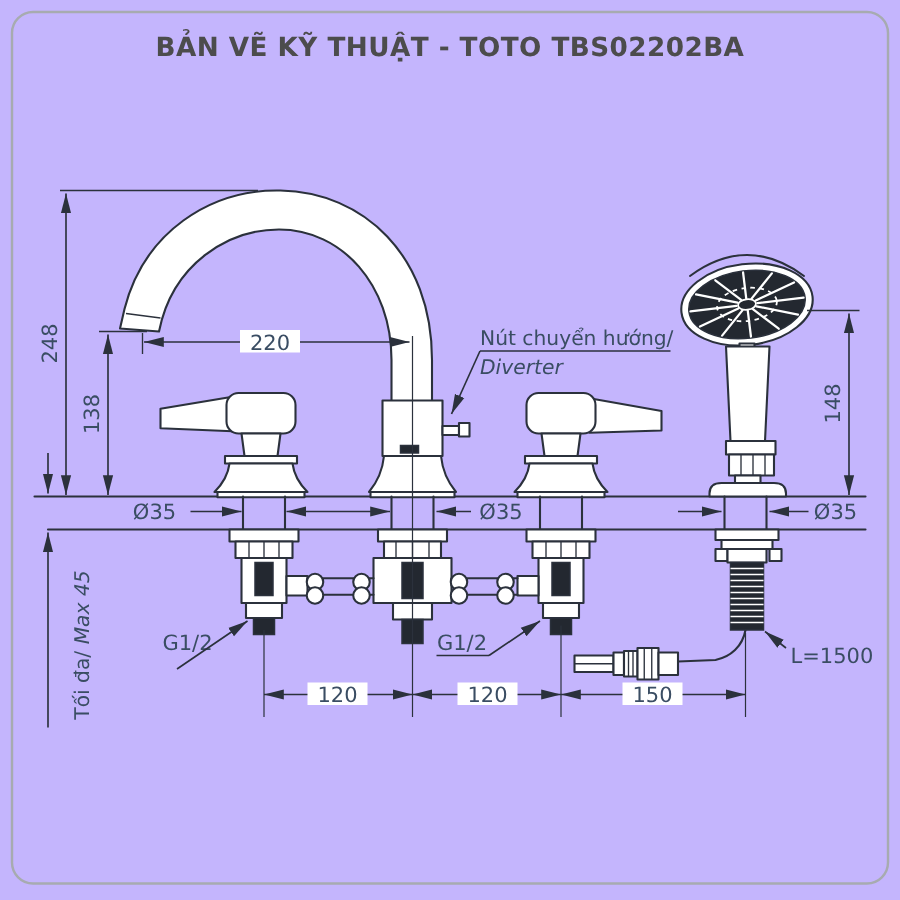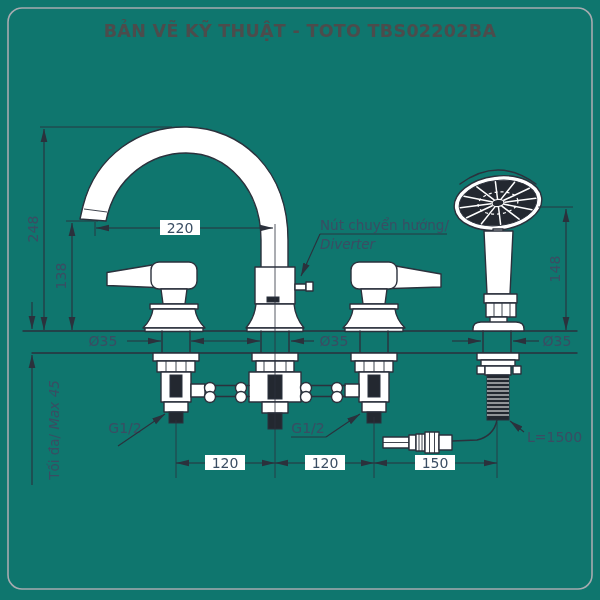--- a/index.html
+++ b/index.html
@@ -1,16 +1,16 @@
 <!DOCTYPE html>
 <html><head>
 <meta charset="utf-8">
 <style>
   html,body{margin:0;padding:0;background:#fff;}
-  .wrap{position:relative;width:600px;height:600px;background:#0f766e;overflow:hidden;
+  .wrap{position:relative;width:600px;height:600px;background:#c4b5fd;overflow:hidden;
         font-family:"DejaVu Sans","Liberation Sans",sans-serif;}
   svg{position:absolute;left:0;top:0;}
   .s  {stroke:#2b313c;stroke-width:1.4;fill:none;stroke-linejoin:round;stroke-linecap:round;}
   .sw {stroke:#2b313c;stroke-width:1.4;fill:#fff;stroke-linejoin:round;}
   .st {stroke:#2b313c;stroke-width:0.9;fill:none;}
   .cl {stroke:#2b313c;stroke-width:0.8;fill:none;}
   .dim{stroke:#2b313c;stroke-width:1.1;fill:none;}
   .dk {fill:#232830;stroke:#2b313c;stroke-width:1;}
   .coilline{stroke:#fff;stroke-width:1;}
   .spoke{stroke:#fff;stroke-width:1.5;fill:none;stroke-linecap:round;}

